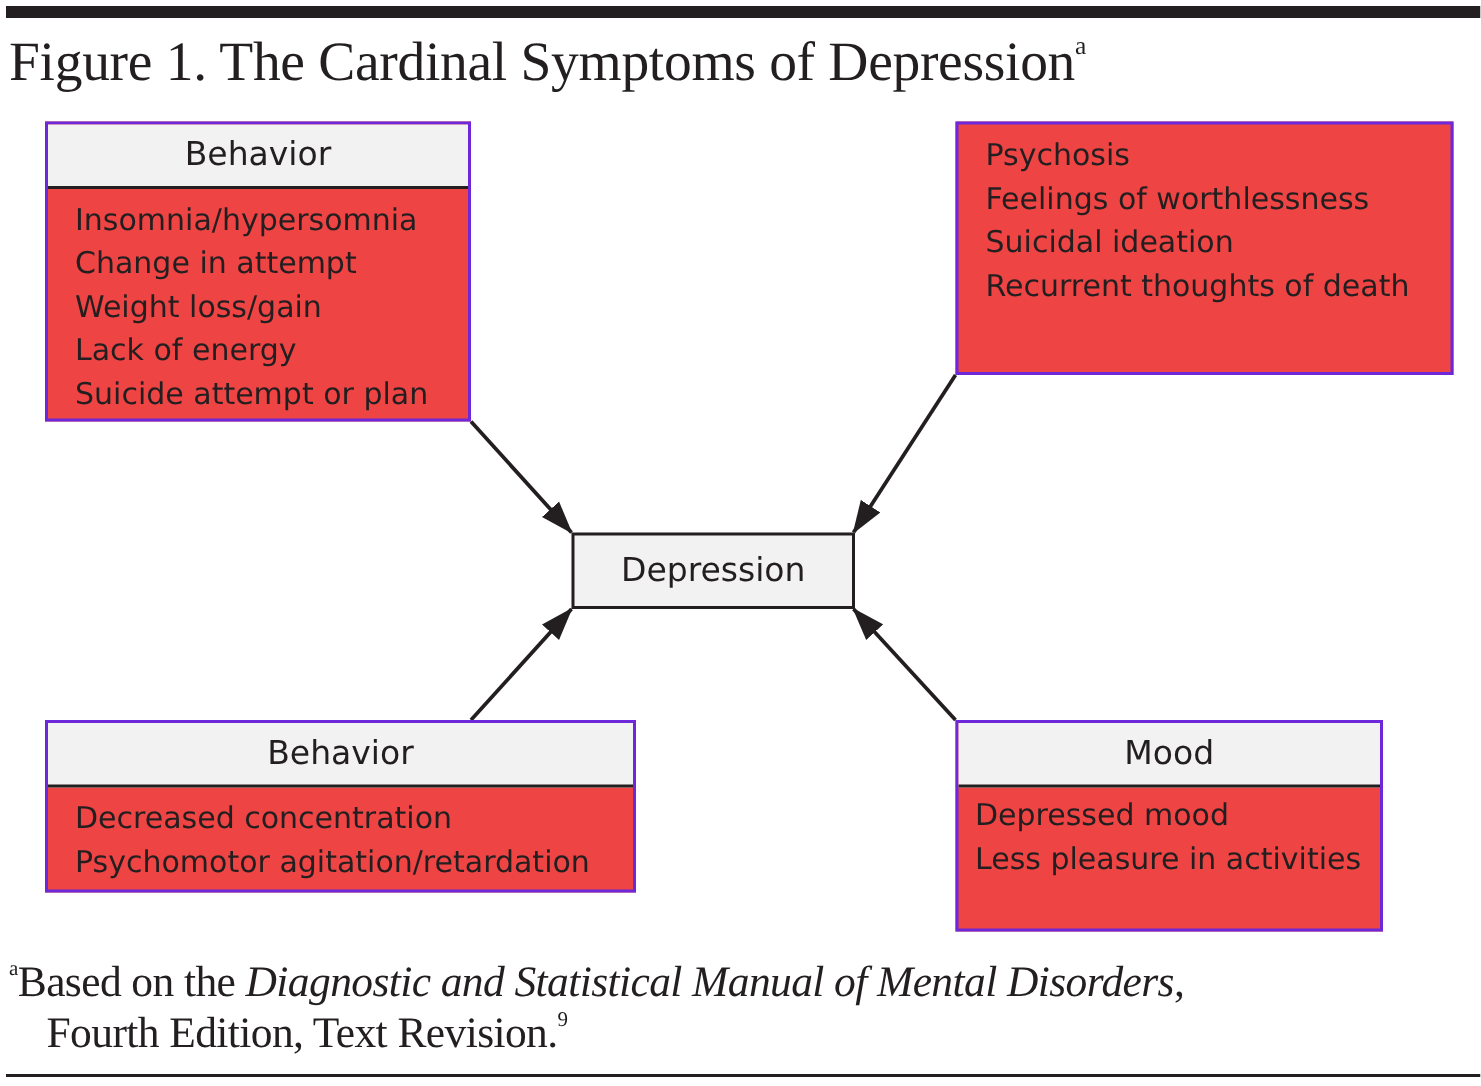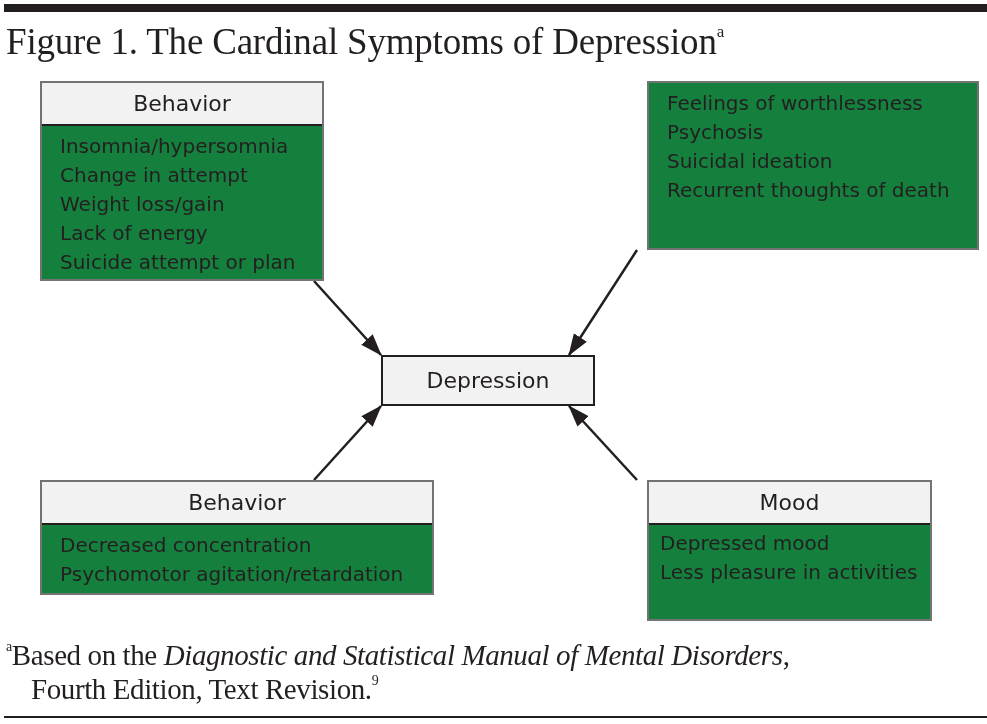--- a/index.html
+++ b/index.html
@@ -1,25 +1,25 @@
 <!DOCTYPE html>
 <html><head>
 <meta charset="utf-8">
 <style>
   html, body { margin: 0; padding: 0; background: #ffffff; }
   body { width: 987px; height: 724px; position: relative; overflow: hidden; color: #231f20; }
   .top-rule { position: absolute; left: 4px; top: 4px; width: 983px; height: 8px; background: #231f20; }
   .bottom-rule { position: absolute; left: 4px; top: 716px; width: 983px; height: 2px; background: #231f20; }
   .fig-title { position: absolute; left: 6px; top: 18px; font-family: "Liberation Serif", "DejaVu Serif", serif; font-size: 37px; line-height: 48px; white-space: nowrap; letter-spacing: -0.2px; }
   .fig-title sup { font-size: 17px; vertical-align: 17px; line-height: 0; }
-  .box { position: absolute; border: 2px solid #737373; background: #15803d; box-sizing: border-box; font-family: "DejaVu Sans", "Liberation Sans", sans-serif; margin-left: 10px; }
+  .box { position: absolute; border: 2px solid #6d28d9; background: #ef4444; box-sizing: border-box; font-family: "DejaVu Sans", "Liberation Sans", sans-serif; }
   .box-head { background: #f2f2f2; border-bottom: 2px solid #231f20; text-align: center; font-size: 22px; box-sizing: border-box; }
   .box-body { padding: 6px 0 0 18px; }
   .box-item { font-size: 20px; line-height: 29px; white-space: nowrap; }
-  .center { position: absolute; left: 381px; top: 355px; width: 214px; height: 51px; border: 2px solid #231f20; background: #f2f2f2; box-sizing: border-box; font-family: "DejaVu Sans", "Liberation Sans", sans-serif; font-size: 22px; text-align: center; line-height: 47px; }
+  .center { position: absolute; left: 381px; top: 355px; width: 189px; height: 51px; border: 2px solid #231f20; background: #f2f2f2; box-sizing: border-box; font-family: "DejaVu Sans", "Liberation Sans", sans-serif; font-size: 22px; text-align: center; line-height: 47px; }
   #b-behavior { left: 30px; top: 81px; width: 284px; height: 200px; }
   #b-behavior .box-head { height: 43px; line-height: 41px; }
   #b-thought { left: 637px; top: 81px; width: 332px; height: 169px; }
   #b-thought .box-head { height: 43px; line-height: 41px; }
   #b-cognition { left: 30px; top: 480px; width: 394px; height: 115px; }
   #b-cognition .box-head { height: 43px; line-height: 41px; }
   #b-cognition .box-body { }
   #b-mood { left: 637px; top: 480px; width: 285px; height: 141px; }
   #b-mood .box-head { height: 43px; line-height: 41px; }
   #b-mood .box-body { padding-left: 11px; padding-top: 4px; }
@@ -57,22 +57,22 @@
     <div class="box-item">Insomnia/hypersomnia</div>
     <div class="box-item">Change in attempt</div>
     <div class="box-item">Weight loss/gain</div>
     <div class="box-item">Lack of energy</div>
     <div class="box-item">Suicide attempt or plan</div>
   </div>
 </div>
 
 <div class="box" id="b-thought">
   <div class="box-body">
+    <div class="box-item">Psychosis</div>
     <div class="box-item">Feelings of worthlessness</div>
-    <div class="box-item">Psychosis</div>
     <div class="box-item">Suicidal ideation</div>
     <div class="box-item">Recurrent thoughts of death</div>
   </div>
 </div>
 
 <div class="center">Depression</div>
 
 <div class="box" id="b-cognition">
   <div class="box-head">Behavior</div>
   <div class="box-body">

